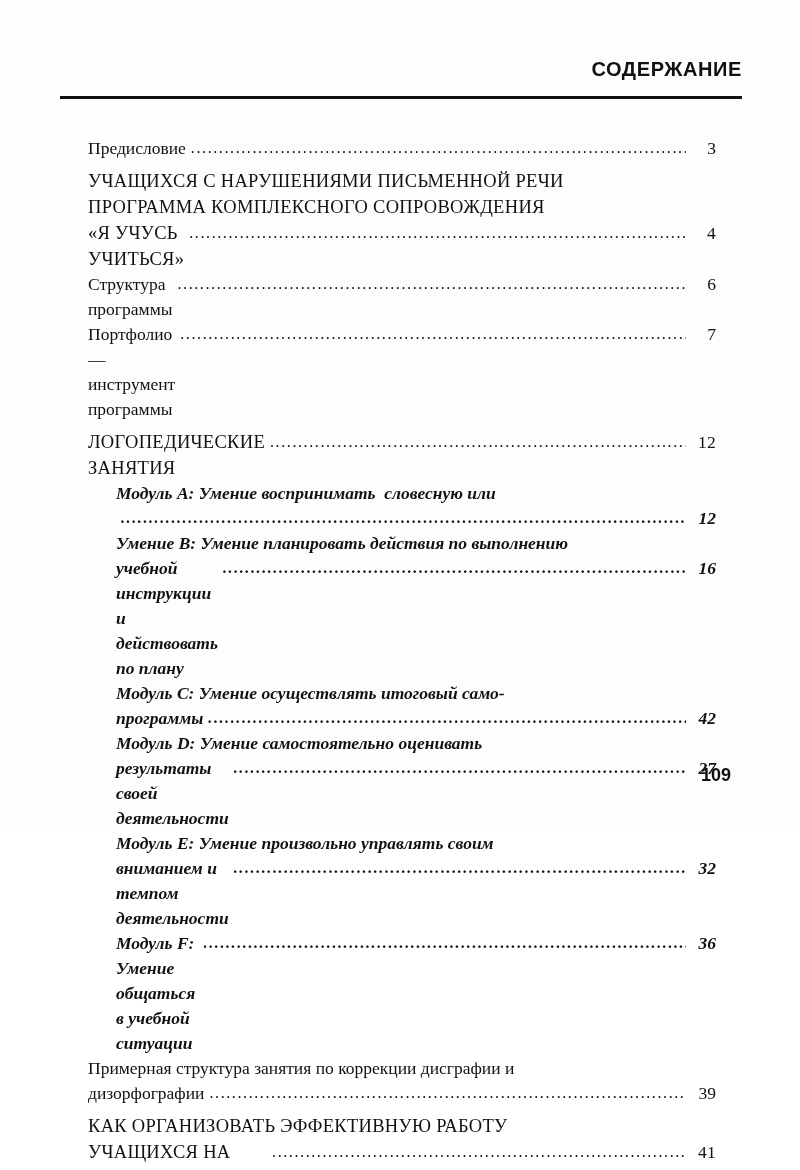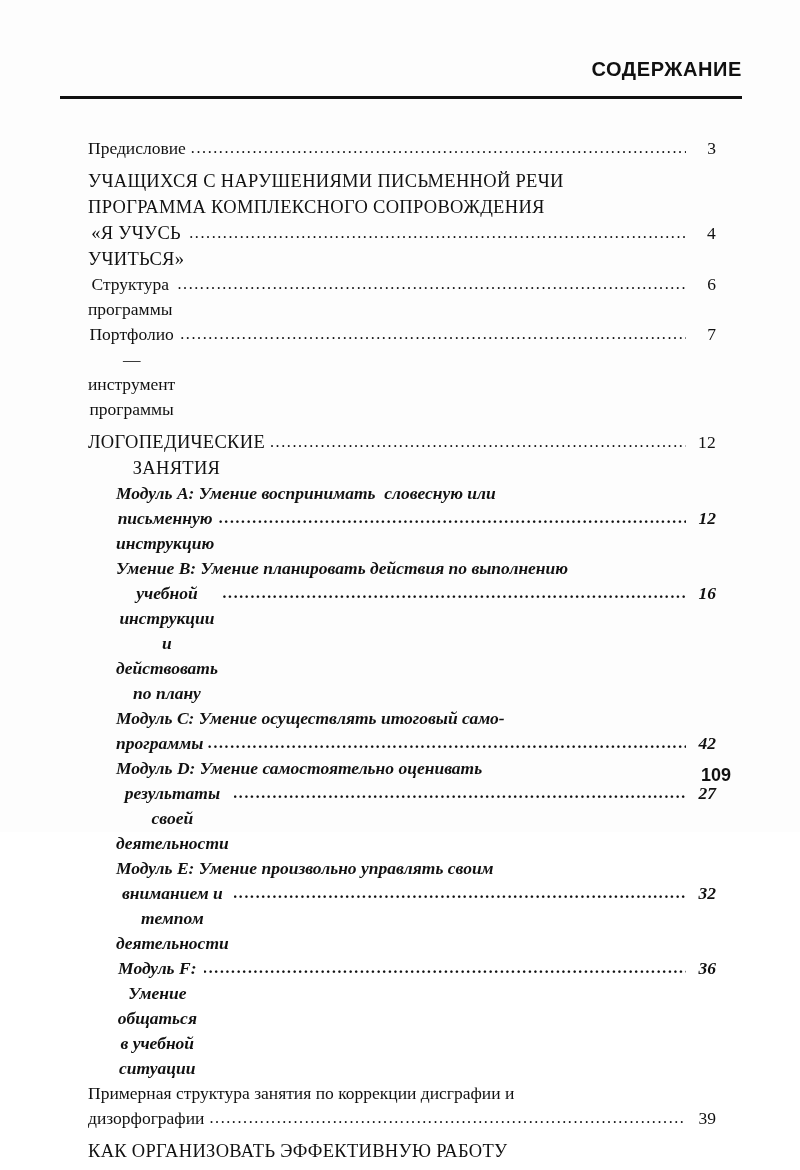--- a/index.html
+++ b/index.html
@@ -47,21 +47,20 @@
     width: 628px;
   }
   .entry {
     display: flex;
     align-items: baseline;
     font-size: 17.5px;
     line-height: 25px;
   }
   .entry .txt {
     white-space: pre-wrap;
-    text-align: center;
   }
   .leader {
     flex: 1 1 auto;
     overflow: hidden;
     white-space: nowrap;
     margin: 0 4px 0 5px;
     color: #111;
     letter-spacing: 1.6px;
     font-size: 16px;
     position: relative;
@@ -149,21 +148,20 @@
           <span class="leader">................................................................................................................................................................................................................................................................................................................................................................................................................</span>
           <span class="pg">12</span>
         </div>
       </div>
       <div class="block">
         <div class="entry bolditalic indent2 nopg">
           <span class="txt"><span>Модуль A: </span>Умение воспринимать  словесную или</span>
           <span class="pg"></span>
         </div>
         <div class="entry bolditalic indent2">
-          <span class="txt">письменную инструкцию</span>
           <span class="leader">................................................................................................................................................................................................................................................................................................................................................................................................................</span>
           <span class="pg">12</span>
         </div>
       </div>
       <div class="block">
         <div class="entry bolditalic indent2 nopg">
           <span class="txt"><span>Умение B: </span>Умение планировать действия по выполнению</span>
           <span class="pg"></span>
         </div>
         <div class="entry bolditalic indent2">

